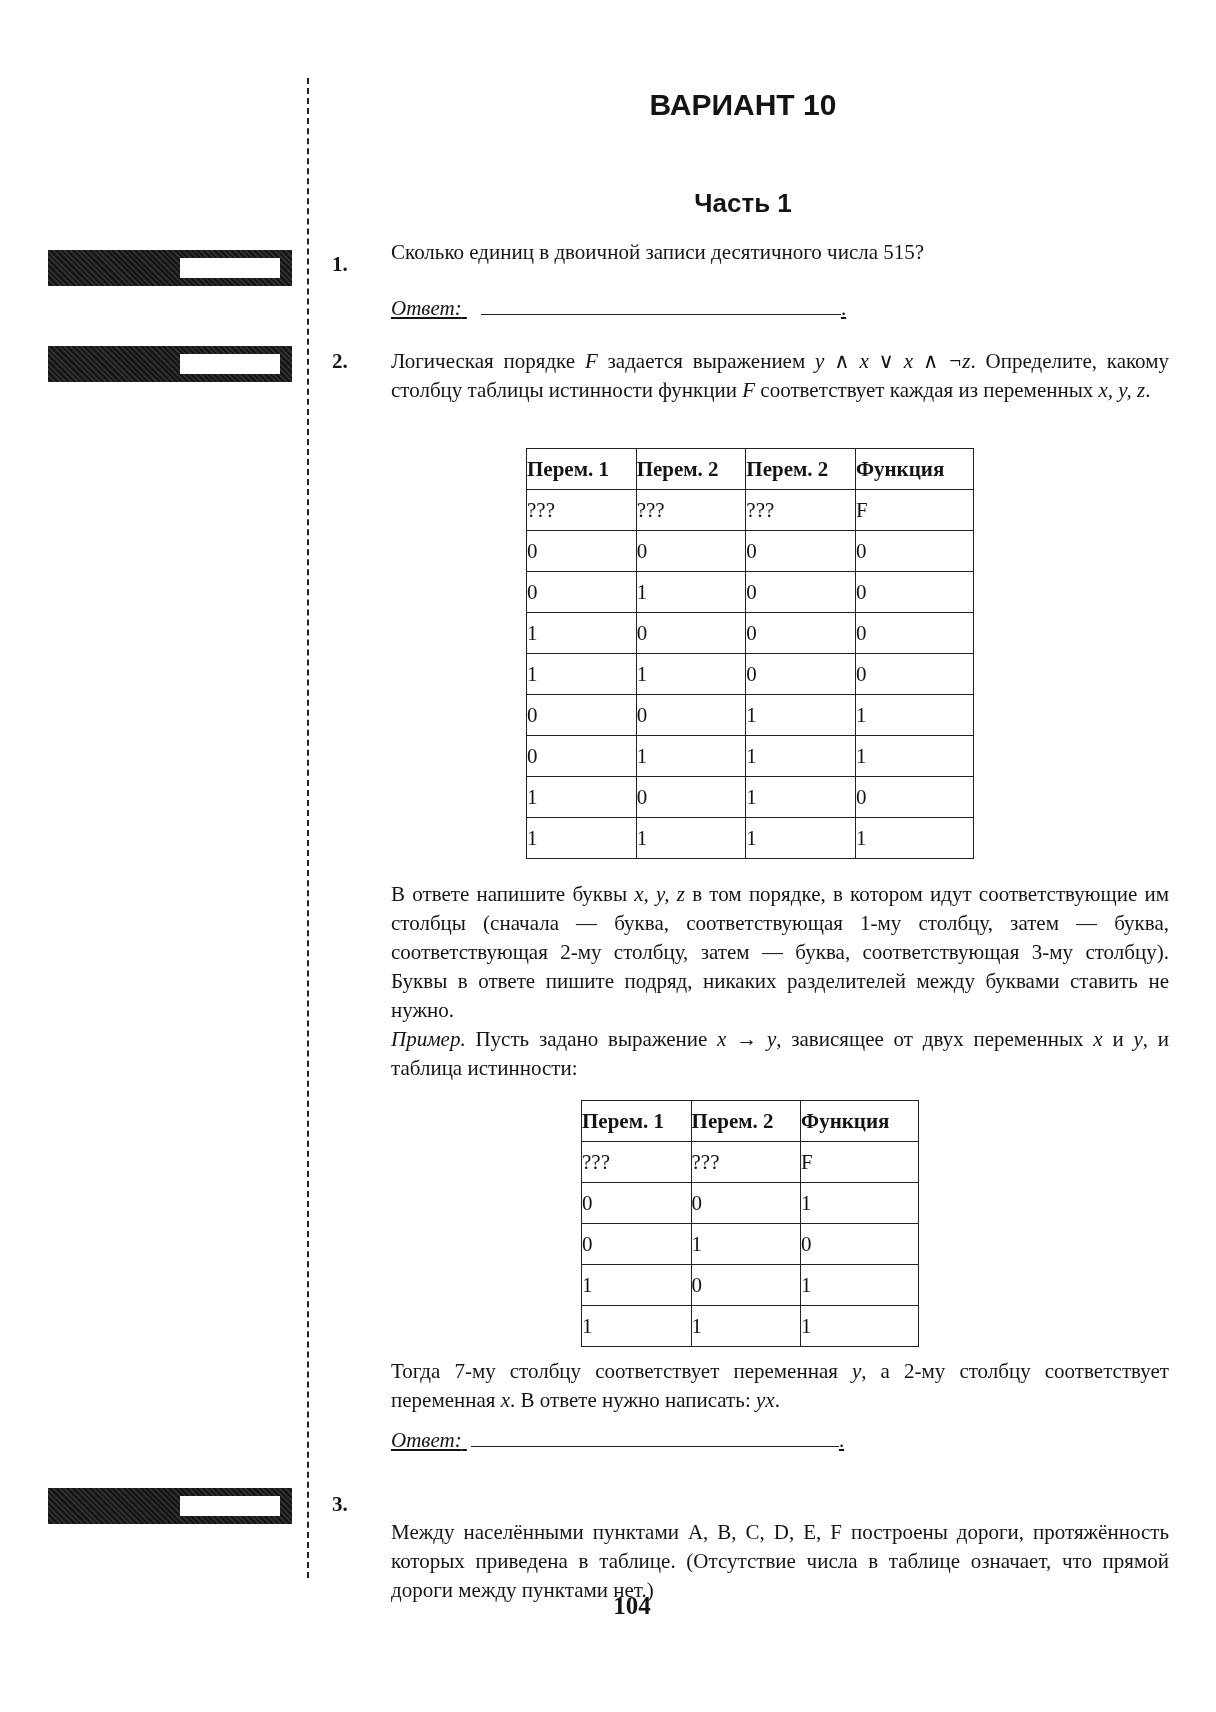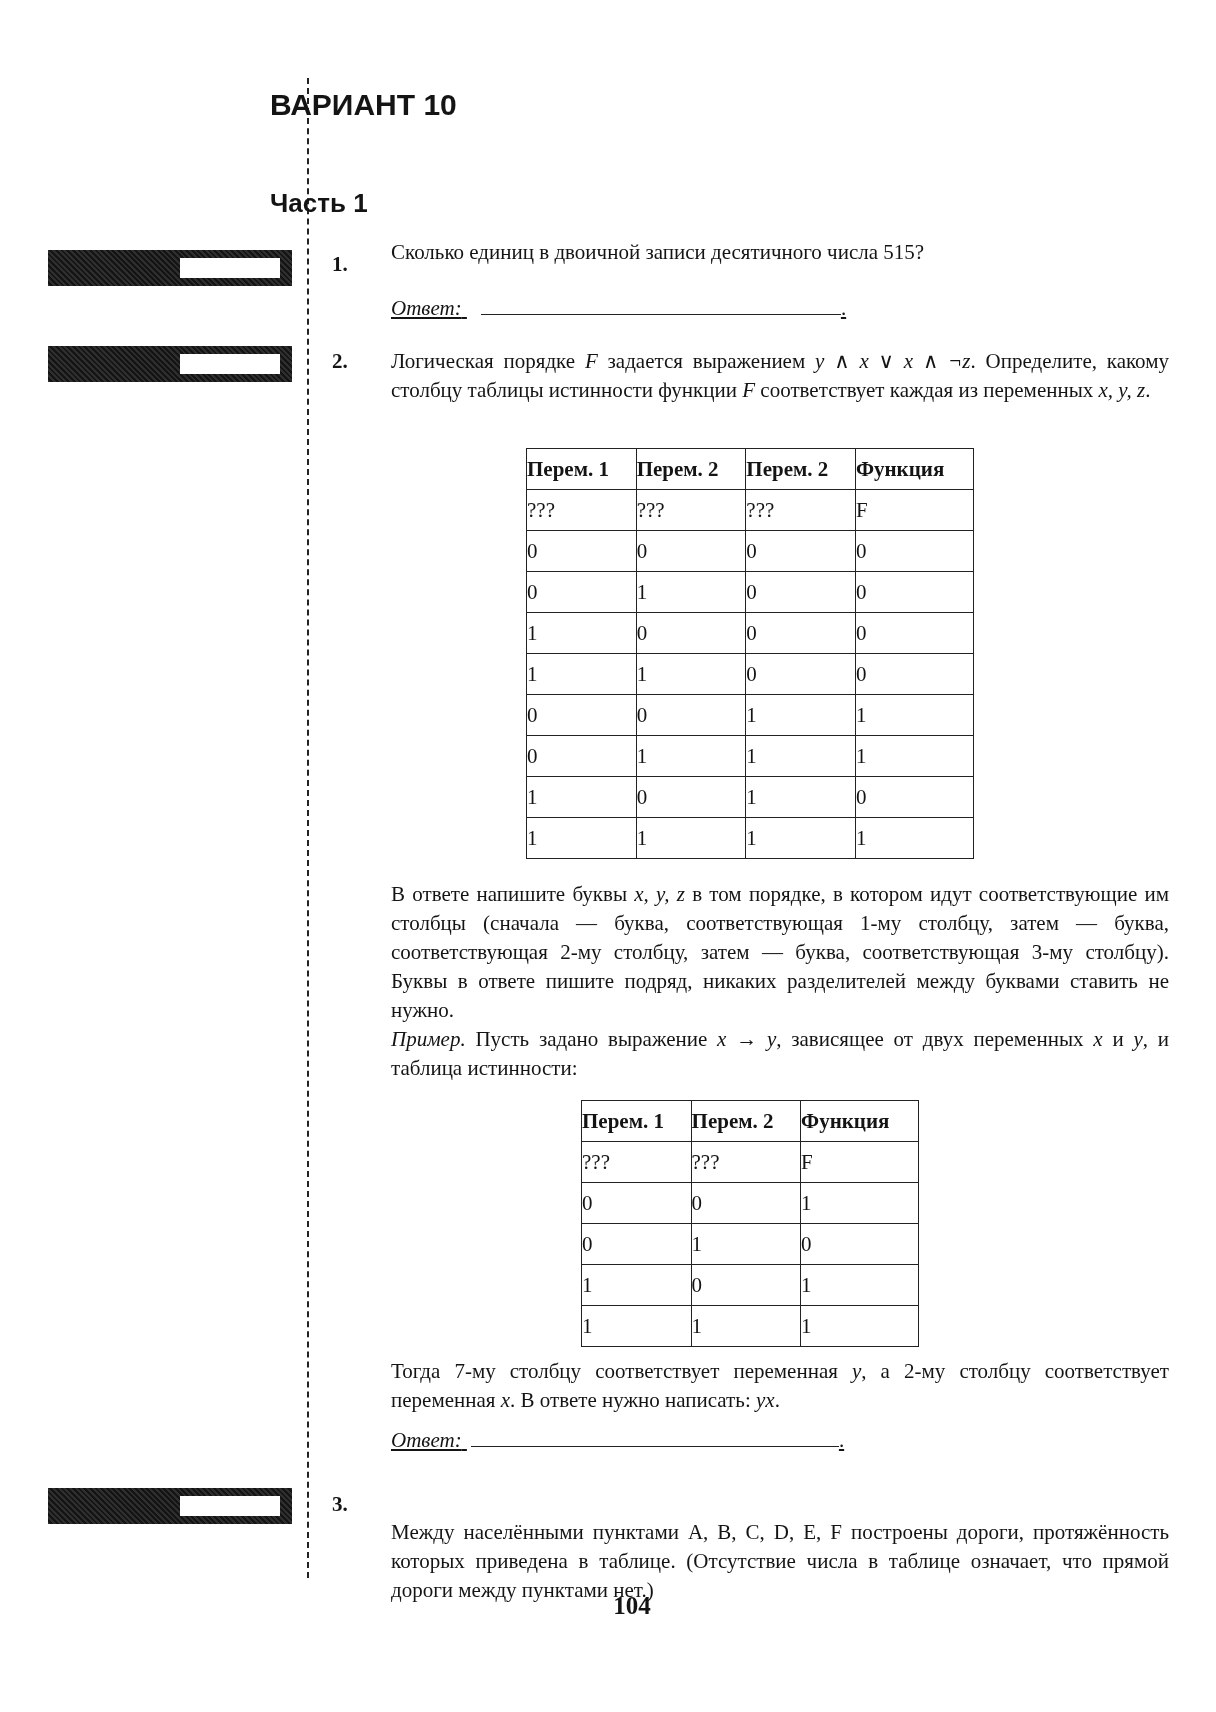--- a/index.html
+++ b/index.html
@@ -3,21 +3,21 @@
   <meta charset="utf-8">
   <style>
     html, body { margin: 0; padding: 0; background: #ffffff; }
     body { width: 1216px; height: 1712px; position: relative; overflow: hidden; color: #141414;
       font-family: "Liberation Serif", "DejaVu Serif", serif; }
     .cutline { position: absolute; left: 307px; top: 78px; height: 1500px; width: 0;
       border-left: 2px dashed #222; }
     .answer-box { position: absolute; left: 48px; width: 244px; height: 36px; background: #1b1b1b;
       background-image: repeating-linear-gradient(45deg, #2e2e2e 0 2px, #141414 2px 4px); }
     .answer-box .slot { position: absolute; right: 12px; top: 8px; width: 100px; height: 20px; background: #fff; }
-    .title { position: absolute; left: 0; width: 1216px; text-align: left; font-family: "Liberation Sans", "DejaVu Sans", sans-serif; font-weight: bold; }
+    .title { position: absolute; left: 0; width: 1216px; text-align: center; font-family: "Liberation Sans", "DejaVu Sans", sans-serif; font-weight: bold; }
     .t-variant { top: 88px; font-size: 30px; padding-left: 270px; box-sizing: border-box; }
     .t-part { top: 188px; font-size: 26px; padding-left: 270px; box-sizing: border-box; }
     .q-num { position: absolute; left: 332px; font-weight: bold; font-size: 21px; }
     .para { position: absolute; left: 391px; width: 778px; font-size: 21px; line-height: 29px; text-align: justify; }
     .ans { position: absolute; left: 391px; font-size: 21px; text-decoration: underline; }
     .ans i { font-style: italic; }
     .ans .line { display: inline-block; border-bottom: 1.5px solid #222; vertical-align: baseline; height: 1px; }
     i.v { font-style: italic; }
     table.tt { position: absolute; border-collapse: collapse; font-size: 21px; }
     table.tt td, table.tt th { border: 1.8px solid #222; text-align: left; height: 40px; padding: 0; }

